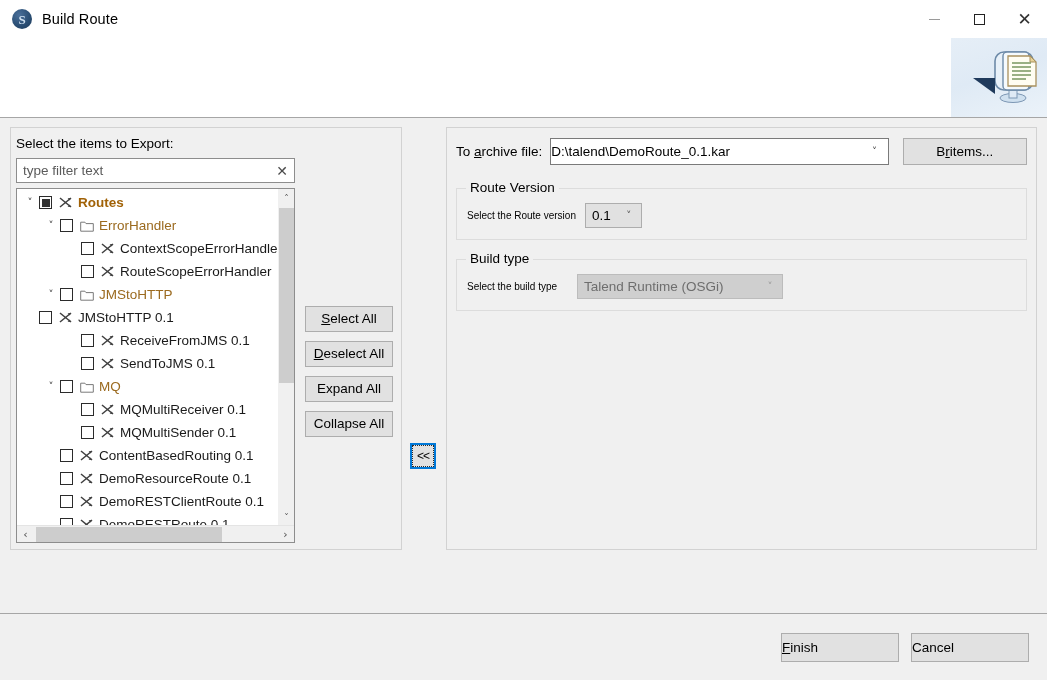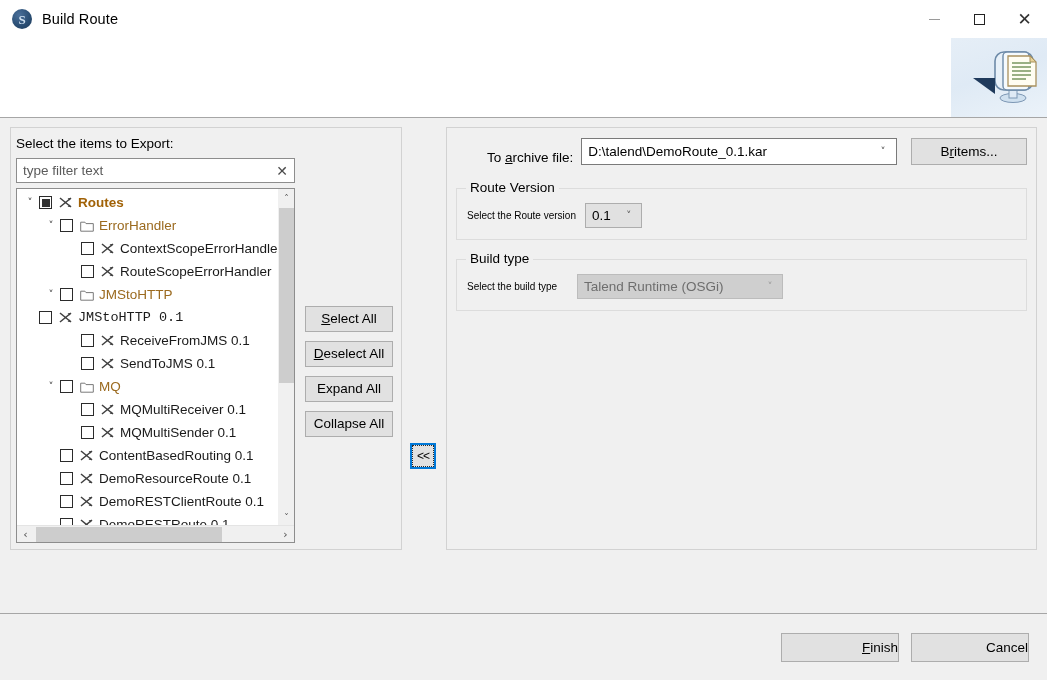--- a/index.html
+++ b/index.html
@@ -159,28 +159,28 @@
     display:flex; align-items:center; justify-content:center; letter-spacing:-1px;
   }
 
   
   .right-group {
     position:absolute; left:446px; top:9px; width:591px; height:423px;
     border:1px solid #d2d2d2; background:#f0f0f0;
   }
   .archive-row {
     position:absolute; left:9px; top:9px; right:9px; height:28px;
-    display:flex; align-items:flex-end;margin-left:31px;
+    display:flex; align-items:center;
   }
   .archive-label { font-size:13.5px; color:#000; margin-right:8px; white-space:nowrap; }
   .combo-file {
     width:340px; height:27px; background:#fff; border:1px solid #7a7a7a;
     display:flex; align-items:center; font-size:13.5px; color:#000;
   }
-  .combo-file .val { flex:1; padding-left:6px; }
+  .combo-file .val { flex:1; }
   .combo-arrow {
     width:26px; text-align:center; color:#4a4a4a; font-size:10px;
     font-family:"DejaVu Sans", sans-serif;
   }
   .browse-btn {
     margin-left:14px; width:125px; height:27px; background:#e1e1e1;
     border:1px solid #adadad; font-size:13.5px; text-align:center;
     line-height:25px; font-family:"Liberation Sans", sans-serif; padding:0;
   }
 
@@ -201,21 +201,21 @@
   .combo-sm.disabled { background:#cfcfcf; border-color:#bcbcbc; color:#6e6e6e; }
   .combo-sm.disabled .arw { color:#9a9a9a; }
 
   
   .footer {
     flex:0 0 67px; background:#f0f0f0; border-top:1px solid #a6a6a6;
     position:relative;
   }
   .fbtn {
     position:absolute; top:19px; width:118px; height:29px; background:#e1e1e1;
-    border:1px solid #adadad; font-size:13.5px; text-align:right; line-height:27px;
+    border:1px solid #adadad; font-size:13.5px; text-align:left; line-height:27px;
     font-family:"Liberation Sans", sans-serif; color:#000; padding:0;
   }
   .fbtn.finish { left:781px; }
   .fbtn.cancel { left:911px; }
 </style>
 </head>
 <body>
 
 <div class="window">
 
@@ -336,21 +336,21 @@
               <div class="tree-row" style="padding-left: 25px;">
                 <span class="twisty">˅</span>
                 <span class="cb"></span>
                 <span class="ico">
                   <svg width="14" height="12" viewBox="0 0 14 12">
                     <path d="M0.7 2.2 h4.2 l1.1 1.4 h7.3 v7.6 h-12.6 z" fill="#fff" stroke="#7a7a7a" stroke-width="1"></path>
                   </svg>
                 </span>
                 <span class="lbl-folder">JMStoHTTP</span>
               </div>
-              <div class="tree-row" style=" font-family: Liberation Mono, monospace;">
+              <div class="tree-row" style="">
                 <span class="twisty empty">&nbsp;</span>
                 <span class="cb"></span>
                 <span class="ico">
                   <svg width="14" height="13" viewBox="0 0 14 13">
                     <g stroke="#3f3f3f" stroke-width="1.5" fill="none">
                       <path d="M1 2 L12 11"></path>
                       <path d="M1 11 L12 2"></path>
                     </g>
                     <g fill="#3f3f3f">
                       <path d="M12 2 l-3.4 .2 l2.2 2.2 z"></path>

